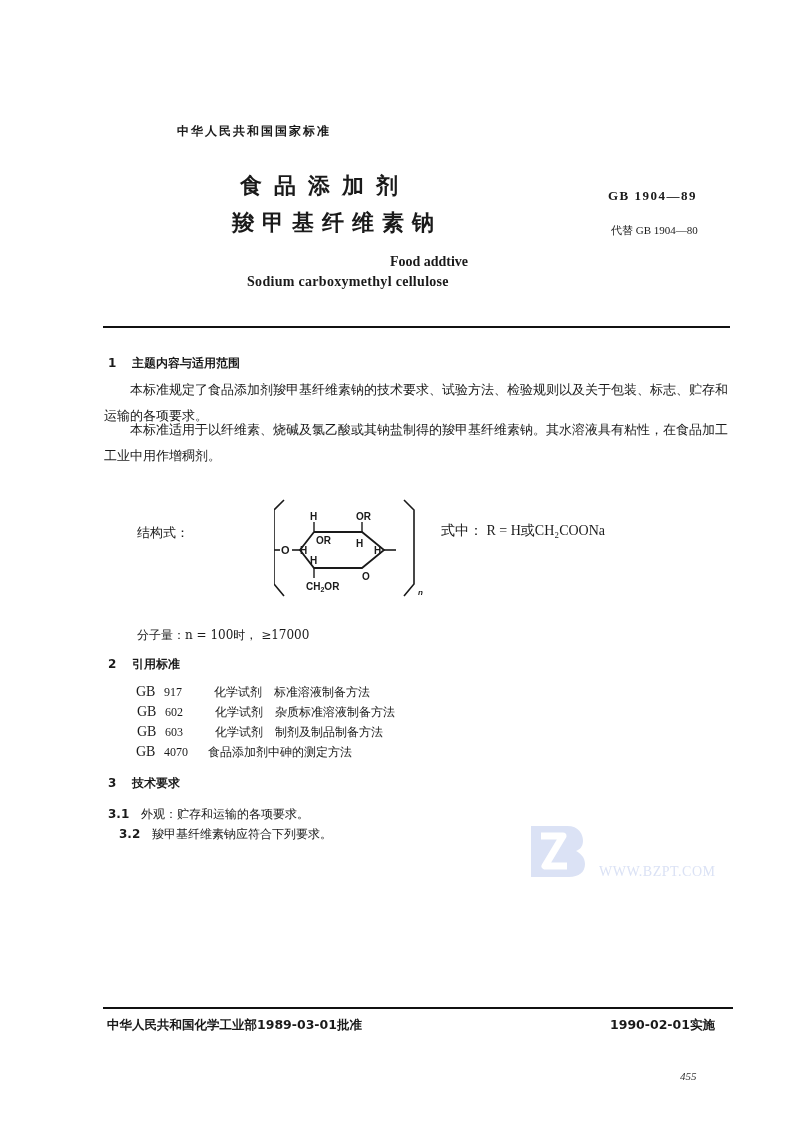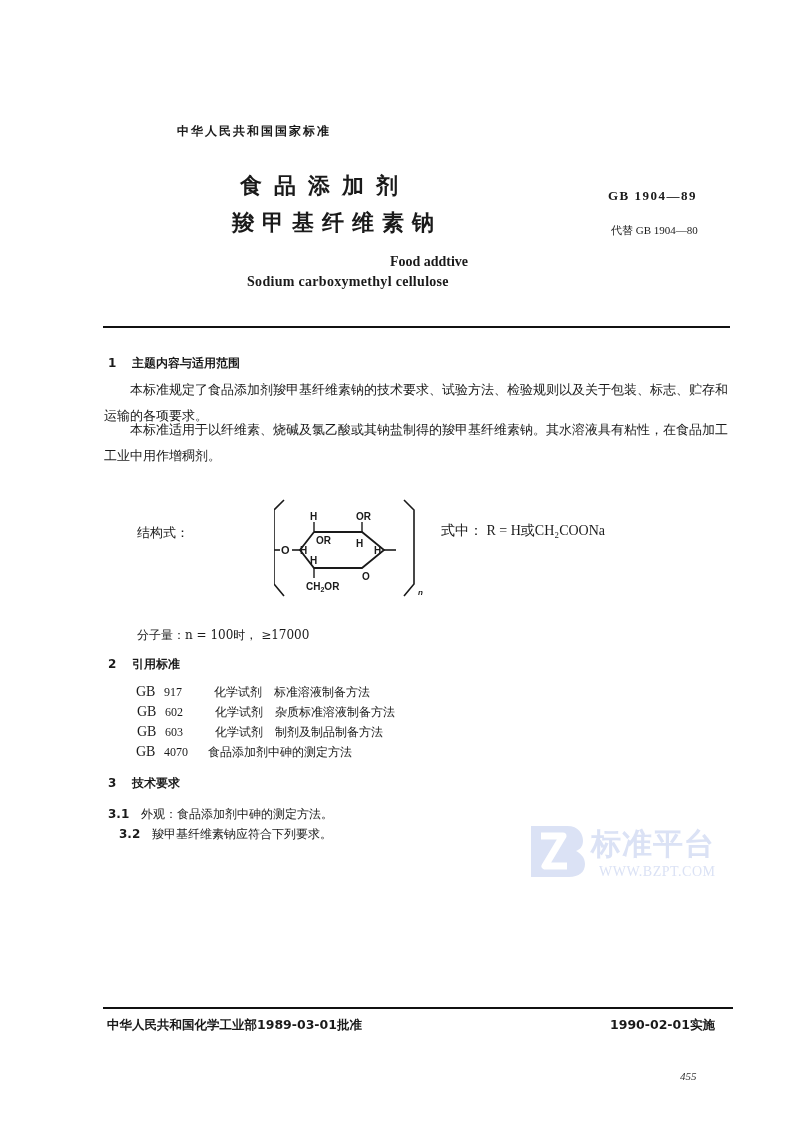--- a/index.html
+++ b/index.html
@@ -255,32 +255,31 @@
   <span class="gb">GB</span><span class="code">603</span><span class="cat">化学试剂</span><span class="title">制剂及制品制备方法</span>
 </div>
 <div class="abs ref-row r4">
   <span class="gb">GB</span><span class="code">4070</span><span class="title">食品添加剂中砷的测定方法</span>
 </div>
 
 <div class="abs section-head sec3-head">
   <span class="num">3</span><span>技术要求</span>
 </div>
 <div class="abs clause c31">
-  <span class="cnum">3.1</span><span>外观：食品添加剂中砷的测定方法。</span>
+  <span class="cnum">3.1</span><span>外观：贮存和运输的各项要求。</span>
 </div>
 <div class="abs clause c32">
   <span class="cnum">3.2</span><span>羧甲基纤维素钠应符合下列要求。</span>
 </div>
 
 <div class="abs watermark">
   <svg class="wm-logo" width="60" height="58" viewBox="0 0 60 58" xmlns="http://www.w3.org/2000/svg">
     <path d="M4,4 H40 C52,4 56,12 56,19 C56,25 52,28 49,29 C53,31 58,35 58,42 C58,50 52,55 42,55 H4 Z" fill="#dbe2f5"></path>
     <path d="M14,14 H36 L18,44 H40" fill="none" stroke="#ffffff" stroke-width="7" stroke-linejoin="round"></path>
   </svg>
-  <div class="wm-text">标准平台</div>
   <div class="wm-url">WWW.BZPT.COM</div>
 </div>
 
 <div class="rule rule-bottom"></div>
 
 <div class="abs foot-left">中华人民共和国化学工业部1989-03-01批准</div>
 <div class="abs foot-right">1990-02-01实施</div>
 <div class="abs page-no">455</div>
 
 </body></html>

